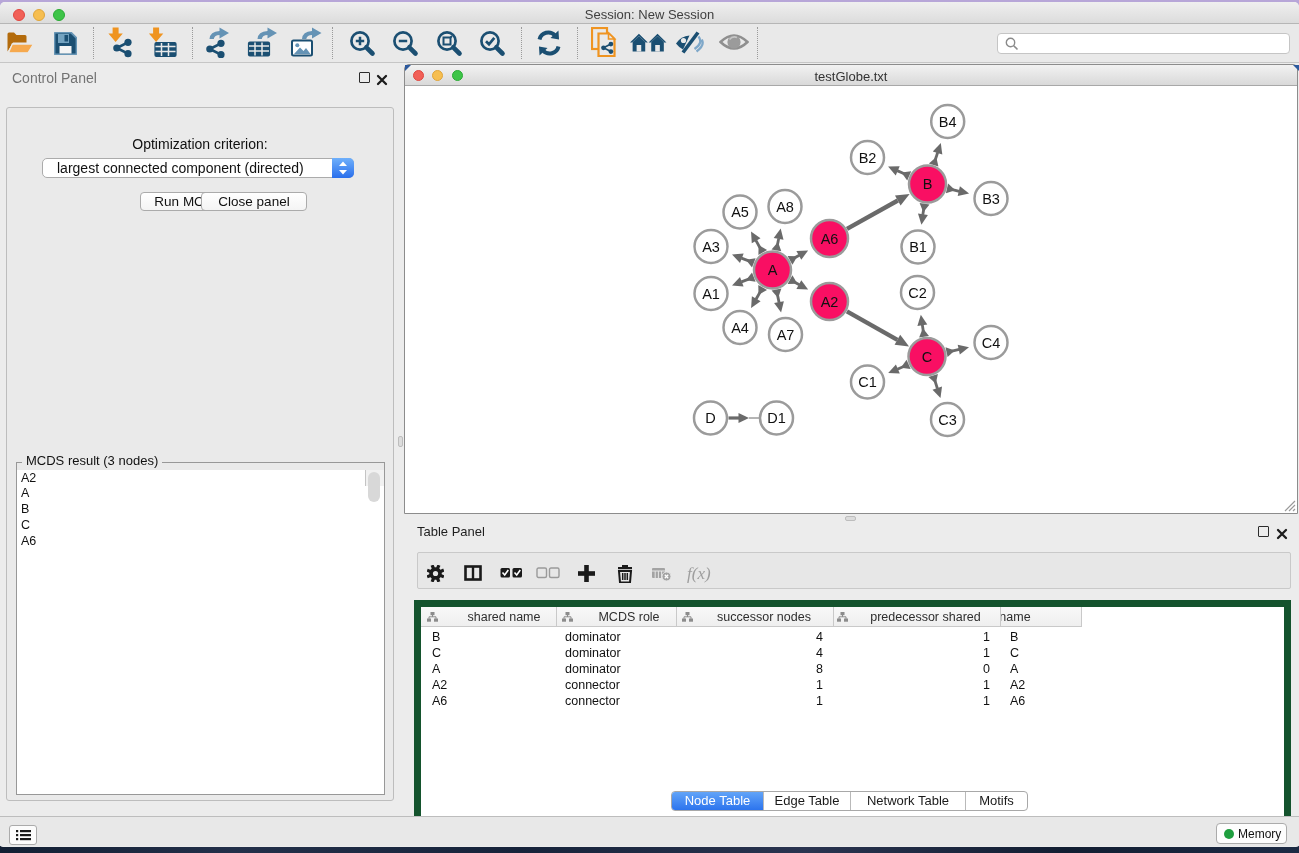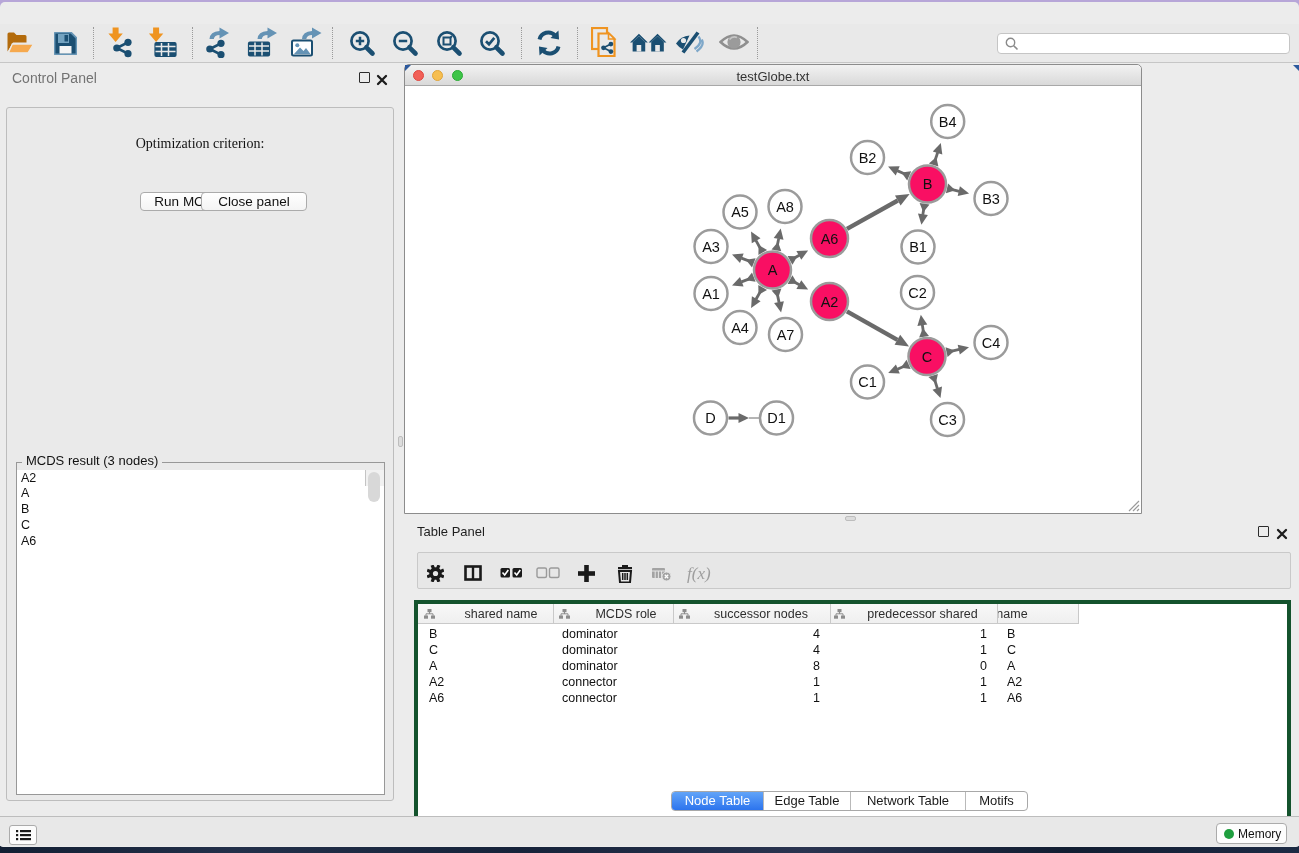--- a/index.html
+++ b/index.html
@@ -23,67 +23,73 @@
   #cp-title { left:12px; top:68px; font-size:14px; color:#737373;text-align:center; }
   .winbtn-sq { width:11px; height:11px; border:1.6px solid #2c2c2c; border-radius:1px; }
   #cp-panel { left:6px; top:105px; width:388px; height:694px; background:#eaeaea;
     border:1px solid #bdbdbd; border-radius:3px; }
   #cp-tabs { left:78px; top:94px; width:242px; height:20px; background:#fff;
     border:1px solid #a8a8a8; border-radius:4px; display:flex; }
   #cp-tabs .seg, #bt-tabs .seg { font-size:13px; color:#1a1a1a; text-align:center;
     line-height:18px; border-right:1px solid #b9b9b9; }
   #cp-tabs .seg:last-child, #bt-tabs .seg:last-child { border-right:none; }
   .seg.sel { background:linear-gradient(#62a4f8,#2c74ee); color:#fff !important; border-right-color:#2c74ee; }
-  #opt-label { left:6px; top:134px; width:388px; text-align:center; font-size:14px; color:#111;font-family:Liberation Serif, serif; }
+  #opt-label { left:6px; top:134px; width:388px; text-align:center; font-size:14px; color:#111; }
   #dropdown { left:42px; top:156px; width:312px; height:20px; background:#fff;
     border:1px solid #ababab; border-radius:5px; font-size:14px; color:#111; line-height:18px;
     padding-left:14px; }
   #dd-step { right:-1px; top:-1px; width:22px; height:20px; border-radius:0 5px 5px 0;
     background:linear-gradient(#6fb0fb,#2a6fec); }
   .btn { background:linear-gradient(#ffffff,#f4f4f4); border:1px solid #ababab; border-radius:4px;
     font-size:13.5px; color:#111; text-align:center; }
   #btn-run { left:92px; top:190px; width:97px; height:19px; line-height:17px;margin-left:48px; }
   #btn-close { left:201px; top:190px; width:106px; height:19px; line-height:17px; }
   #fieldset { left:16px; top:460px; width:369px; height:333px; border:1px solid #989898; }
   #fs-label { left:22px; top:451px; background:#eaeaea; padding:0 4px; font-size:13px; color:#111; }
   #fs-list { left:17px; top:468px; width:367px; height:324px; background:#fff; font-size:12.5px; color:#111; }
   #fs-list div { padding-left:4px; height:16px; line-height:15px; }
   #fs-scroll { right:0px; top:0px; width:19px; height:324px; background:#f1f1f1; border-left:1px solid #c4c4c4; }
 
   
-  #netwin { left:404px; top:62px; width:738px; height:450px; background:#fff;
+  #netwin { left:404px; top:62px; width:894px; height:450px; background:#fff;
     border:1px solid #8c8c8c; border-radius:5px 5px 0 0; }
   #net-titlebar { left:0; top:0; width:100%; height:21px;
     background:linear-gradient(#f2f2f2,#d9d9d9); border-bottom:1px solid #a8a8a8; border-radius:5px 5px 0 0; }
   #net-title { width:100%; top:4px; text-align:center; font-size:13px; color:#333; }
   #graph { left:1px; top:22px; }
 
   
   #tp-title { left:417px; top:522px; font-size:13px; color:#1f1f1f; }
   #tp-toolbar { left:417px; top:550px; width:874px; height:37px; background:#e7e7e7;
     border:1px solid #c9c9c9; border-radius:2px; }
-  #tbl { left:414px; top:598px; width:877px; height:224px; background:#fff; border:4px solid #14532d; }
+  #tbl { left:414px; top:598px; width:877px; height:224px; background:#fff; border:7px solid #14532d; }
   #tbl-head { left:0; top:0; width:661px; height:20px; background:linear-gradient(#f8f8f8,#efefef);
     border-bottom:1px solid #c9c9c9; border-right:1px solid #c9c9c9; }
   .hsep { top:0; width:0; height:20px; border-left:1px solid #c9c9c9; }
   .hlbl { top:3px; font-size:12.5px; color:#2e2e2e; text-align:center; }
   .cell { font-size:12.5px; color:#111; height:16px; line-height:16px; }
   #bt-tabs { left:671px; top:789px; width:357px; height:20px; background:#fff;
     border:1px solid #a8a8a8; border-radius:4px; display:flex; }
   
   #statusbar { left:0; top:814px; width:1299px; height:30px; border-top:1px solid #bdbdbd; background:#e8e8e8; }
   #sb-btn { left:9px; top:8px; width:28px; height:20px; background:#fcfcfc; border:1px solid #ababab; border-radius:3px; }
   #mem-btn { left:1216px; top:6px; width:71px; height:21px; background:#fdfdfd; border:1px solid #ababab;
     border-radius:4px; font-size:12px; color:#111; }
   #mem-dot { left:7px; top:5px; width:10px; height:10px; border-radius:50%; background:#1e9e3e; }
 </style>
 </head>
 <body>
 <div id="deskbottom" class="abs"></div>
 <div id="appwin" class="abs">
+  <div id="titlebar" class="abs">
+    <div class="tl abs" style="left:13px;background:#f16057;border:0.5px solid #e14640;"></div>
+    <div class="tl abs" style="left:33px;background:#f6be50;border:0.5px solid #e0a53a;"></div>
+    <div class="tl abs" style="left:53px;background:#3ec448;border:0.5px solid #2aab35;"></div>
+    <div id="apptitle" class="abs">Session: New Session</div>
+  </div>
   <div id="toolbar" class="abs">
     <svg class="abs" style="left:7px;top:8px" width="28" height="22" viewBox="0 0 28 22">
         <path d="M0.5 19.5 L0.5 2 Q0.5 0.5 2 0.5 L7 0.5 L9.5 3 L18 3 Q19.5 3 19.5 4.5 L19.5 10.5 L6 10.5 Z" fill="#b36b0c"></path>
         <path d="M5.3 12 L26.5 12 L21 20.8 L1.5 20.8 Z" fill="#f6a94e" stroke="#e9e9e9" stroke-width="1.3"></path>
       </svg>
     <svg class="abs" style="left:54px;top:8px" width="23" height="23" viewBox="0 0 23 23">
         <path d="M2 0.5 H17 L22.5 6 V21 Q22.5 22.5 21 22.5 H2 Q0.5 22.5 0.5 21 V2 Q0.5 0.5 2 0.5 Z" fill="#1b4f72" stroke="#639" stroke-width="0"></path>
         <path d="M2 0.5 H17 L22.5 6 V21 Q22.5 22.5 21 22.5 H2 Q0.5 22.5 0.5 21 V2 Q0.5 0.5 2 0.5 Z" fill="none" stroke="#6695b5" stroke-width="1.8"></path>
         <rect x="4" y="2" width="11" height="9" fill="#74a3c0"></rect>
         <rect x="10.5" y="3" width="3.6" height="6.5" fill="#1b4f72"></rect>
@@ -229,20 +235,26 @@
       </div>
   </div>
 
   <div id="cp-title" class="abs">Control Panel</div>
   <div class="winbtn-sq abs" style="left:359px; top:70px;"></div>
   <svg class="abs" style="left:376px;top:72px" width="12" height="12" viewBox="0 0 12 12">
       <path d="M2 2 L10 10 M10 2 L2 10" stroke="#1c1c1c" stroke-width="2.3" stroke-linecap="round"></path>
     </svg>
   <div id="cp-panel" class="abs"></div>
   <div id="opt-label" class="abs">Optimization criterion:</div>
+  <div id="dropdown" class="abs">largest connected component (directed)
+    <div id="dd-step" class="abs"><svg width="22" height="20">
+      <path d="M11 3.5 L15 8 L7 8 Z" fill="#fff"></path>
+          <path d="M11 16.5 L15 12 L7 12 Z" fill="#fff"></path>
+        </svg></div>
+  </div>
   <div id="btn-run" class="btn abs">Run MCDS</div>
   <div id="btn-close" class="btn abs">Close panel</div>
   <div id="fieldset" class="abs"></div>
   <div id="fs-list" class="abs">
     <div style="padding-top:1px">A2</div>
       <div>A</div>
       <div>B</div>
       <div>C</div>
       <div>A6</div>
     <div id="fs-scroll" class="abs">

